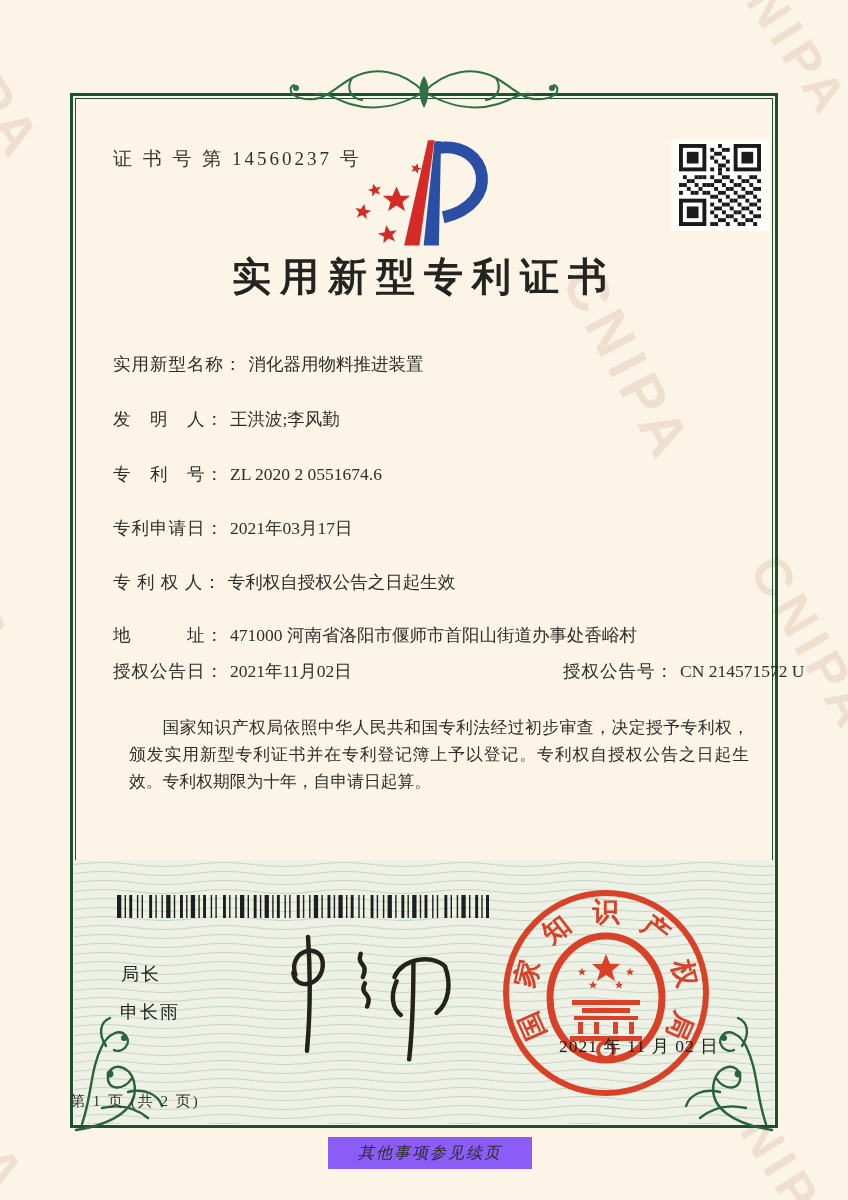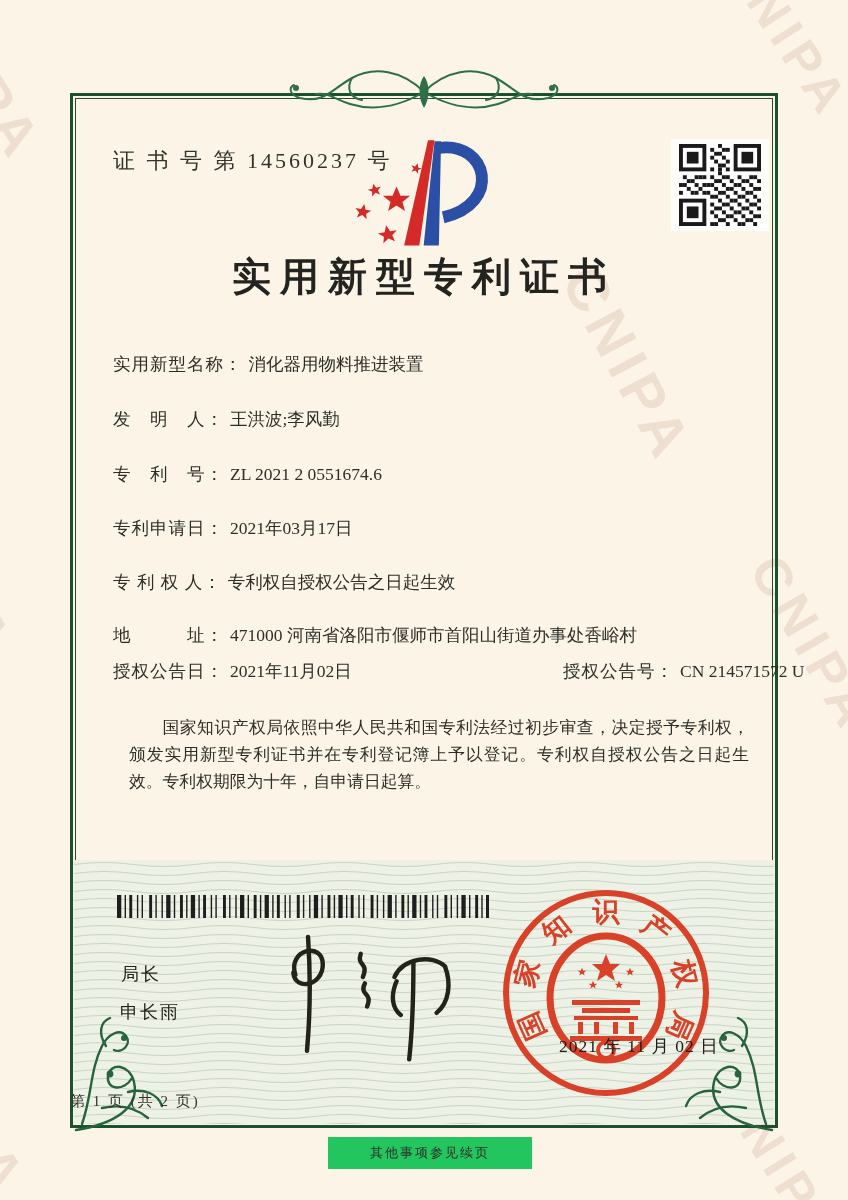--- a/index.html
+++ b/index.html
@@ -20,21 +20,21 @@
   
   .frame{
     position:absolute;left:70px;top:93px;width:708px;height:1035px;
     border:3px solid #1c5130;box-sizing:border-box;background:transparent;
   }
   .frame-inner{
     position:absolute;left:2px;top:2px;right:2px;bottom:2px;
     border:1px solid #1c5130;
   }
   .cert-no{
-    position:absolute;left:113px;top:146px;font-size:22px;letter-spacing:3px;color:#33332d;
+    position:absolute;left:113px;top:146px;font-size:19px;letter-spacing:3px;color:#33332d;
   }
   .title{
     position:absolute;left:70px;width:708px;top:250px;text-align:center;
     font-size:39px;font-weight:bold;letter-spacing:9px;color:#23231f;
   }
   .field-row{
     position:absolute;left:113px;font-size:17.5px;color:#2e2e28;white-space:nowrap;
   }
   .field-label{letter-spacing:1px;}
   .field-value{margin-left:6px;text-align:center;}
@@ -57,22 +57,22 @@
   }
   .qr-patch{
     position:absolute;left:671px;top:139px;width:98px;height:92px;background:#fffdf9;
   }
   .footer-page{
     position:absolute;left:70px;width:708px;top:1092px;text-align:left;
     font-size:15px;letter-spacing:2px;color:#33332d;
   }
   .note-box{
     position:absolute;left:328px;top:1137px;width:204px;height:32px;
-    background:#22c55e;text-align:center;line-height:32px;
-    font-size:13px;letter-spacing:2px;color:#2e2e28;
+    background:#8b5cf6;text-align:center;line-height:32px;
+    font-size:16px;letter-spacing:2px;color:#2e2e28;font-style:italic;
   }
   .seal-wrap{position:absolute;left:499px;top:886px;width:214px;height:214px;opacity:.95;}
   .seal-date{
     position:absolute;left:527px;top:1034px;font-size:17.5px;letter-spacing:1px;
     color:#1d1d18;z-index:6;margin-left:32px;
   }
   svg{display:block;}
 </style>
 </head>
 <body>
@@ -284,21 +284,21 @@
 
 <div class="title">实用新型专利证书</div>
 
 <div class="field-row" style="top:352px;">
   <span class="field-label">实用新型名称：</span><span class="field-value">消化器用物料推进装置</span>
 </div>
 <div class="field-row" style="top:407px;">
   <span class="field-label">发　明　人：</span><span class="field-value">王洪波;李风勤</span>
 </div>
 <div class="field-row" style="top:462px;">
-  <span class="field-label">专　利　号：</span><span class="field-value">ZL 2021 2 0551674.6</span>
+  <span class="field-label">专　利　号：</span><span class="field-value">ZL 2020 2 0551674.6</span>
 </div>
 <div class="field-row" style="top:516px;">
   <span class="field-label">专利申请日：</span><span class="field-value">2021年03月17日</span>
 </div>
 <div class="field-row" style="top:570px;">
   <span class="field-label">专 利 权 人：</span><span class="field-value">专利权自授权公告之日起生效</span>
 </div>
 <div class="field-row" style="top:623px;">
   <span class="field-label">地　　　址：</span><span class="field-value">471000 河南省洛阳市偃师市首阳山街道办事处香峪村</span>
 </div>

